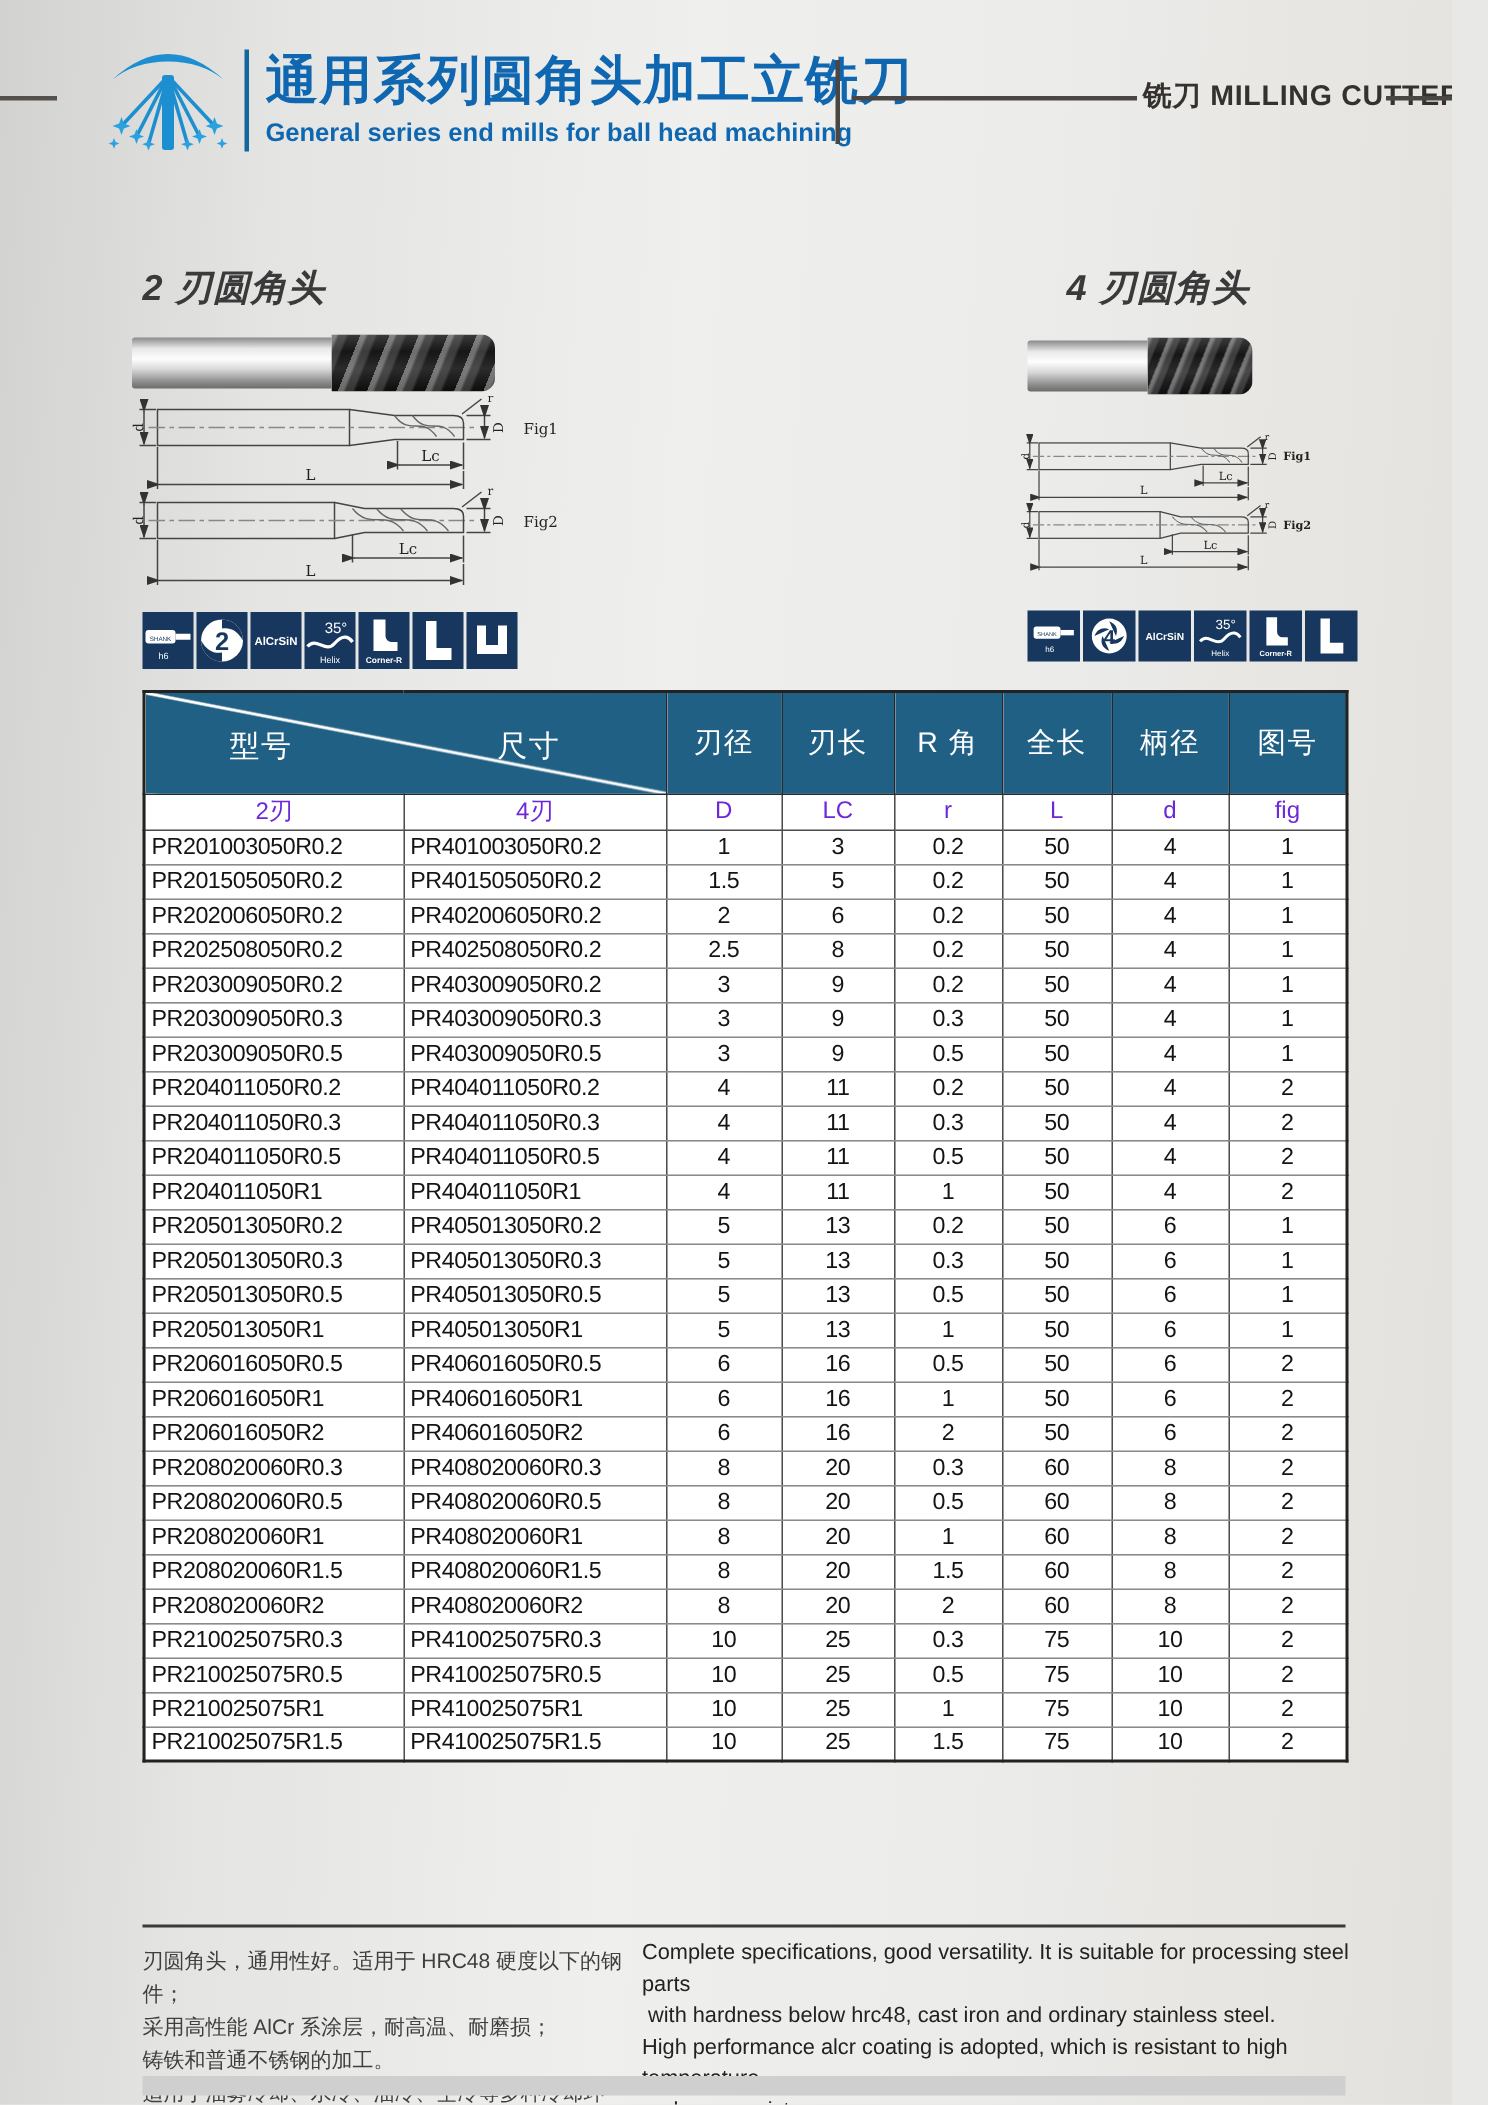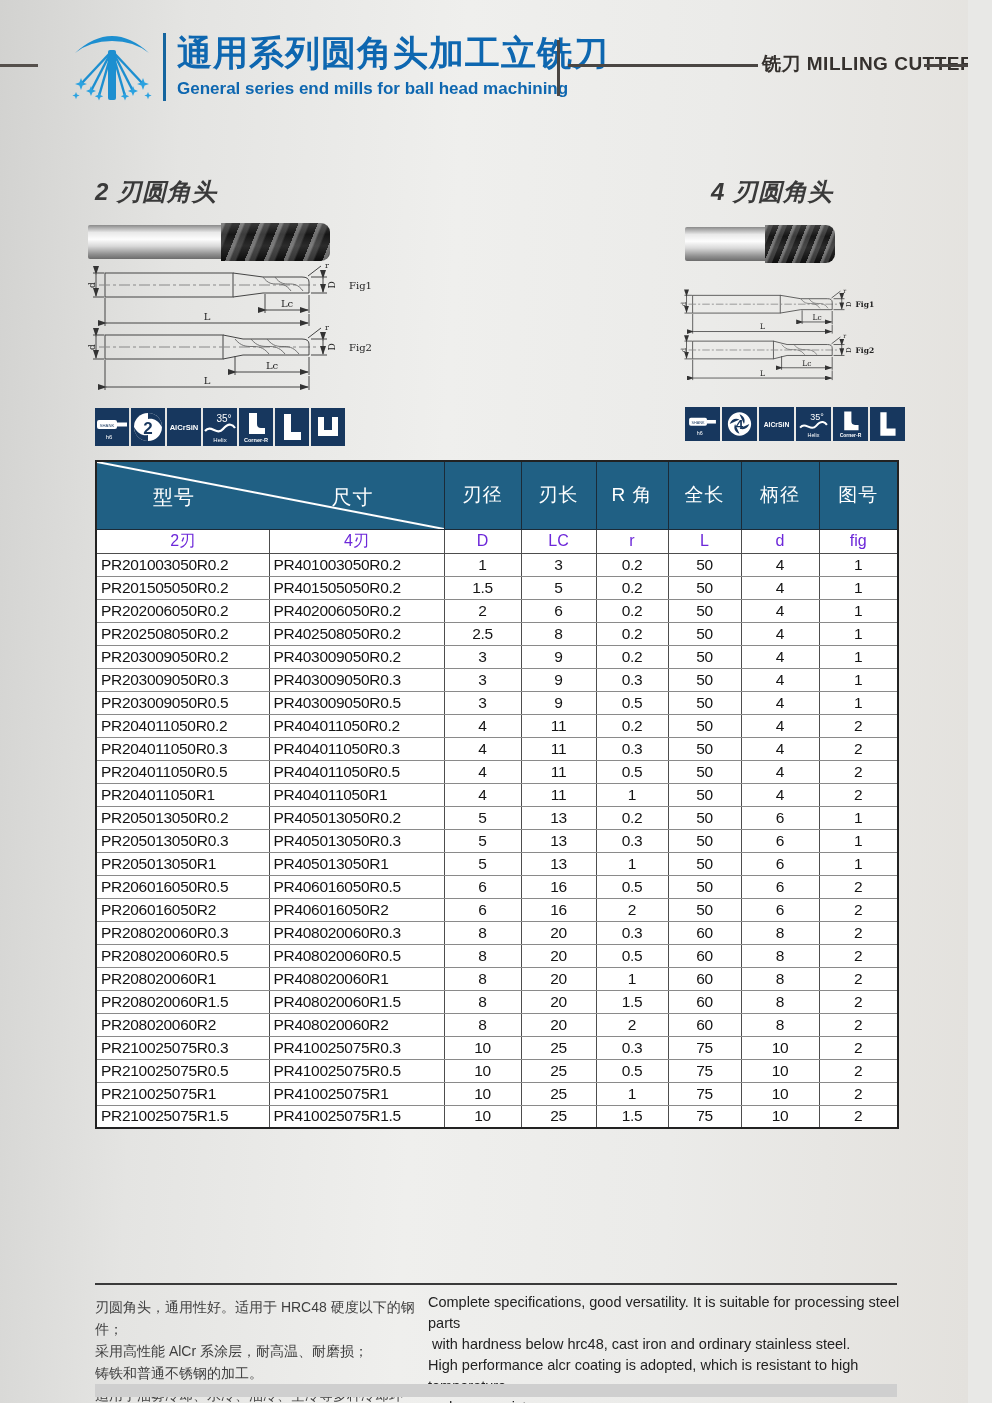--- a/index.html
+++ b/index.html
@@ -545,35 +545,55 @@
           <td class="model">PR205013050R0.3</td>
           <td class="model">PR405013050R0.3</td>
           <td class="num">5</td>
           <td class="num">13</td>
           <td class="num">0.3</td>
           <td class="num">50</td>
           <td class="num">6</td>
           <td class="num">1</td>
         </tr>
         <tr class="row">
+          <td class="model">PR205013050R0.5</td>
+          <td class="model">PR405013050R0.5</td>
+          <td class="num">5</td>
+          <td class="num">13</td>
+          <td class="num">0.5</td>
+          <td class="num">50</td>
+          <td class="num">6</td>
+          <td class="num">1</td>
+        </tr>
+        <tr class="row">
           <td class="model">PR205013050R1</td>
           <td class="model">PR405013050R1</td>
           <td class="num">5</td>
           <td class="num">13</td>
           <td class="num">1</td>
           <td class="num">50</td>
           <td class="num">6</td>
           <td class="num">1</td>
         </tr>
         <tr class="row">
           <td class="model">PR206016050R0.5</td>
           <td class="model">PR406016050R0.5</td>
           <td class="num">6</td>
           <td class="num">16</td>
           <td class="num">0.5</td>
+          <td class="num">50</td>
+          <td class="num">6</td>
+          <td class="num">2</td>
+        </tr>
+        <tr class="row">
+          <td class="model">PR206016050R1</td>
+          <td class="model">PR406016050R1</td>
+          <td class="num">6</td>
+          <td class="num">16</td>
+          <td class="num">1</td>
           <td class="num">50</td>
           <td class="num">6</td>
           <td class="num">2</td>
         </tr>
         <tr class="row">
           <td class="model">PR206016050R2</td>
           <td class="model">PR406016050R2</td>
           <td class="num">6</td>
           <td class="num">16</td>
           <td class="num">2</td>

